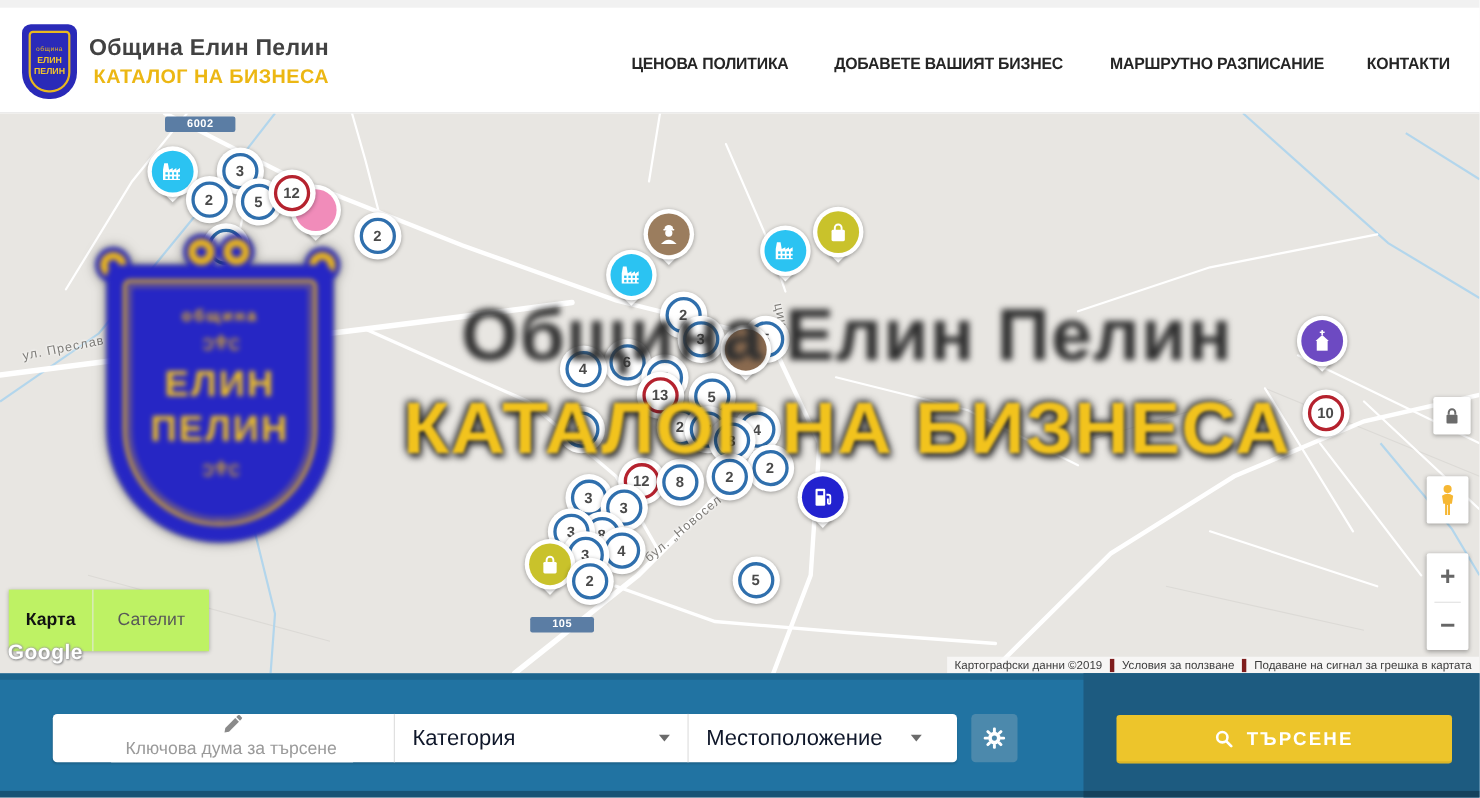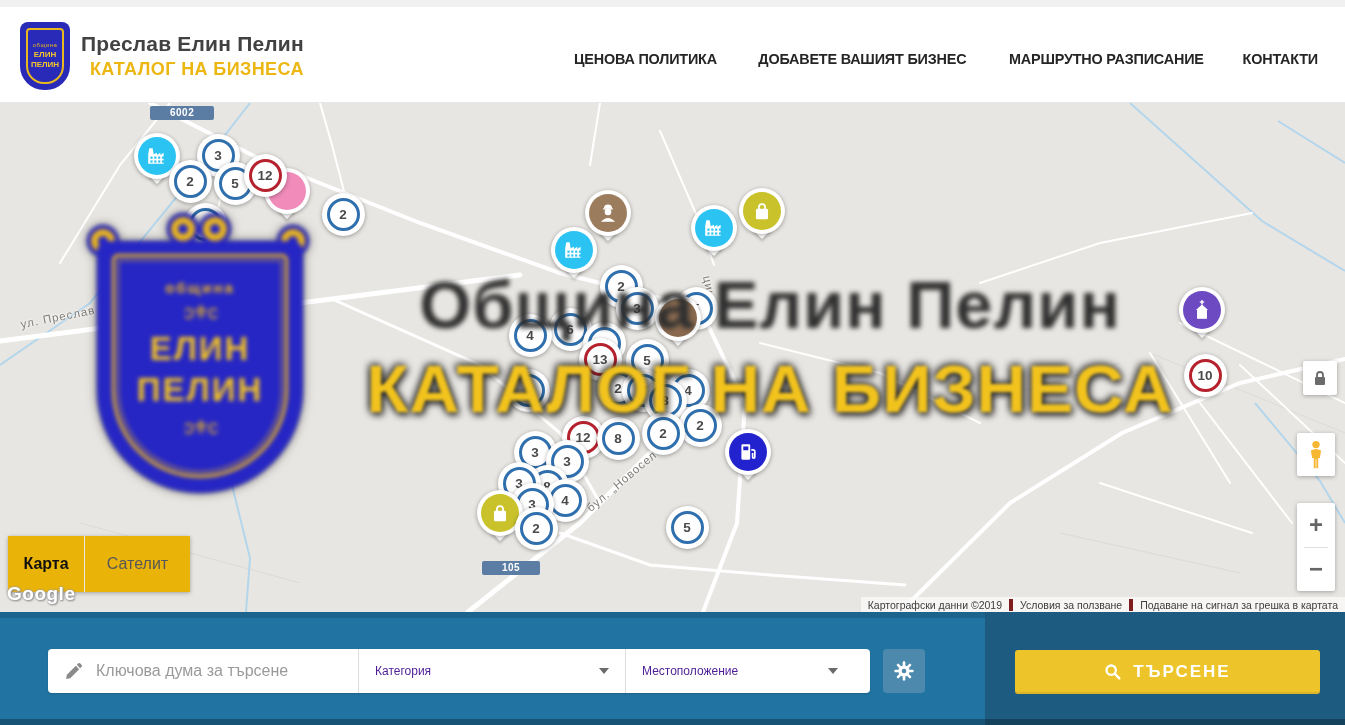--- a/index.html
+++ b/index.html
@@ -41,21 +41,21 @@
   .wm-t1 { margin-top:22px; font-size:15px; font-weight:bold; color:#e9b51e; letter-spacing:2px; }
   .wm-name { font-size:33px; font-weight:bold; color:#f0c125; letter-spacing:2px; line-height:1.25; }
   .wm-orn { color:#e9b51e; font-size:20px; letter-spacing:-2px; line-height:1; margin:6px 0; }
   .wm-vol { position:absolute; left:0; top:0; width:230px; height:46px; }
   .wm-vol i { position:absolute; width:24px; height:24px; border:7px solid #e9b51e; background:#2626c4; border-radius:50%; box-shadow:0 0 0 4px #2626c4; }
   .wm-line1 { position:absolute; left:330px; top:163px; width:880px; text-align:center; font-size:67px; font-weight:bold; color:#303030; letter-spacing:1px; filter:blur(2.8px); white-space:nowrap; }
   .wm-line2 { position:absolute; left:335px; top:248px; width:870px; text-align:center; font-size:66px; font-weight:bold; color:#f2c31d; letter-spacing:1px; transform:scaleX(1.04); filter:blur(1.6px); text-shadow:0 0 8px rgba(35,35,35,.95),2px 3px 6px rgba(25,25,25,.85),-2px -2px 6px rgba(25,25,25,.6); white-space:nowrap; }
 
   
   .maptype { position:absolute; left:8px; top:433px; display:flex; z-index:700; box-shadow:0 1px 4px rgba(0,0,0,.3); }
-  .maptype div { height:56px; background:#eab308; display:flex; align-items:center; justify-content:center; font-size:16px; cursor:pointer; }
+  .maptype div { height:56px; background:#bef264; display:flex; align-items:center; justify-content:center; font-size:16px; cursor:pointer; }
   .mt-map { width:77px; font-weight:bold; color:#111; border-right:1px solid #e8e8e8; }
   .mt-sat { width:105px; color:#585858; }
   .glogo { position:absolute; left:7px; top:480px; font-size:19px; font-weight:bold; color:#fff; letter-spacing:.5px; z-index:700; text-shadow:0 0 2px #9e9e9e,0 0 2px #9e9e9e,1px 1px 2px #8a8a8a; }
   .attrib { position:absolute; right:0; bottom:0; height:15px; display:flex; align-items:center; background:rgba(250,250,250,.8); z-index:700; font-size:10.5px; color:#3c3c3c; }
   .attrib span { padding:0 7px; white-space:nowrap; }
   .attrib span + span { border-left:4px solid #7f1d1d; cursor:pointer; }
   .ctl { position:absolute; background:#fff; box-shadow:0 1px 4px rgba(0,0,0,.3); z-index:700; display:flex; align-items:center; justify-content:center; cursor:pointer; }
   .ctl-lock { left:1303px; top:258px; width:34px; height:34px; border-radius:2px; }
   .ctl-peg { left:1297px; top:330px; width:38px; height:43px; border-radius:2px; }
   .ctl-zoom { left:1297px; top:400px; width:38px; height:88px; border-radius:2px; flex-direction:column; }
@@ -63,46 +63,46 @@
   .zdiv { width:24px; height:1px; background:#e0e0e0; }
 
   
   .bar { position:absolute; left:0; top:612px; width:1345px; height:113px; background:#2173a2; z-index:900; }
   .bar::before { content:""; position:absolute; left:0; top:0; width:100%; height:6px; background:rgba(0,0,0,.13); }
   .bar::after { content:""; position:absolute; left:0; bottom:0; width:100%; height:6px; background:rgba(0,0,0,.28); }
   .bar-right { position:absolute; left:985px; top:0; width:360px; height:113px; background:#1d5b80; }
   .sgroup { position:absolute; left:48px; top:37px; width:822px; height:44px; background:#fff; border-radius:4px; display:flex; box-shadow:0 1px 2px rgba(0,0,0,.15); }
   .sg-sec { display:flex; align-items:center; height:44px; position:relative; }
   .sg-sec + .sg-sec { border-left:1px solid #ddd; }
-  .sec-kw { width:310px; padding-left:16px; }
+  .sec-kw { width:310px; padding-left:16px;flex-direction:column; }
   .sec-cat { width:267px; padding:0 16px; cursor:pointer; }
   .sec-loc { width:229px; padding:0 16px; cursor:pointer; }
   .kw-input { border:none; outline:none; flex:1; font-size:16px; color:#555; padding-left:13px; font-family:"Liberation Sans",sans-serif; }
   .kw-input::placeholder { color:#9a9a9a; opacity:1; }
-  .sel-label { flex:1; font-size:12px; color:#4c1d95; }
+  .sel-label { flex:1; font-size:20px; color:#0f172a; }
   .caret { width:0; height:0; border-left:5px solid transparent; border-right:5px solid transparent; border-top:6px solid #6b6b6b; }
   .gear-btn { position:absolute; left:883px; top:37px; width:42px; height:44px; background:#4c89ac; border-radius:4px; display:flex; align-items:center; justify-content:center; cursor:pointer; }
   .search-btn { position:absolute; left:1015px; top:38px; width:305px; height:44px; background:#edc52b; border:none; border-radius:3px; display:flex; align-items:center; justify-content:center; gap:11px; cursor:pointer; box-shadow:inset 0 -2px 0 rgba(0,0,0,.08); }
   .search-btn span { color:#fff; font-size:17px; font-weight:bold; letter-spacing:2px; }
 </style>
 </head>
 <body>
 
 <div class="header">
   <div class="brand">
     <div class="mini-shield">
       <div class="ms-in"></div>
       <div class="ms-t1">община</div>
       <div class="ms-t2">
         <div>ЕЛИН</div>
           <div>ПЕЛИН</div>
       </div>
     </div>
     <div class="brand-text">
-      <div class="brand-title">Преслав Елин Пелин</div>
+      <div class="brand-title">Община Елин Пелин</div>
       <div class="brand-sub">КАТАЛОГ НА БИЗНЕСА</div>
     </div>
   </div>
   <div class="nav">
     <a href="#">ЦЕНОВА ПОЛИТИКА</a>
     <a href="#">ДОБАВЕТЕ ВАШИЯТ БИЗНЕС</a>
     <a href="#">МАРШРУТНО РАЗПИСАНИЕ</a>
     <a href="#">КОНТАКТИ</a>
   </div>
 </div>

